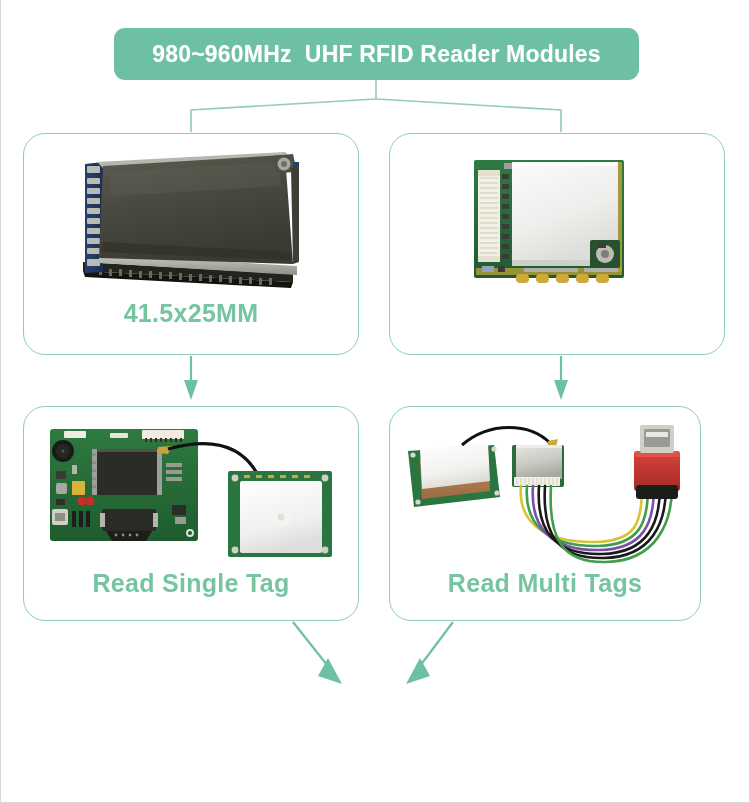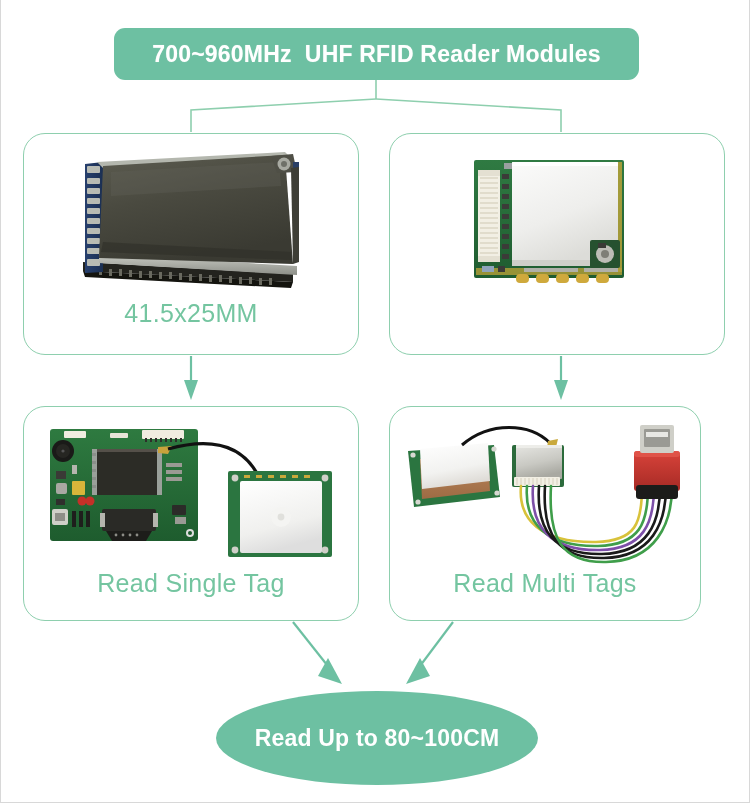--- a/index.html
+++ b/index.html
@@ -64,21 +64,21 @@
   .card-b { left: 388px; top: 133px; width: 336px; height: 222px; }
   .card-c { left: 22px;  top: 406px; width: 336px; height: 215px; padding-left: 32px; }
   .card-d { left: 388px; top: 406px; width: 312px; height: 215px; }
 
   .card-caption {
     position: absolute;
     left: 0; right: 0;
     text-align: center;
     color: #74c5a0;
     font-size: 25px;
-    font-weight: normal;
+    font-weight: bold;
     letter-spacing: 0.3px;
   }
   .cap-dim  { bottom: 26px; }
   .cap-mode { bottom: 22px; }
 
   .photo {
     position: absolute;
     left: 0; right: 0;
     top: 0;
   }
@@ -105,21 +105,21 @@
 
   
   .svg-photo { display: block; margin: 0 auto; }
 </style>
 </head>
 <body>
 
 <div id="stage">
 
   <div class="banner">
-    <span class="banner-text">700~960MHz  UHF RFID Reader Modules</span>
+    <span class="banner-text">980~960MHz  UHF RFID Reader Modules</span>
   </div>
 
   <svg class="connectors" viewBox="0 0 750 803" xmlns="http://www.w3.org/2000/svg">
 
     <path d="M375,80 L375,99" stroke="#8ecfae" stroke-width="1.6" fill="none"></path>
 
     <path d="M375,99 L190,110 L190,132" stroke="#8ecfae" stroke-width="1.6" fill="none"></path>
 
     <path d="M375,99 L560,110 L560,132" stroke="#8ecfae" stroke-width="1.6" fill="none"></path>
 
@@ -479,17 +479,14 @@
         <rect x="250" y="10" width="34" height="28" rx="2" fill="#cfcfc8"></rect>
         <rect x="254" y="14" width="26" height="18" rx="1" fill="#9a9a94"></rect>
         <rect x="256" y="17" width="22" height="5" fill="#e8e8e4"></rect>
 
         <rect x="246" y="70" width="42" height="14" rx="3" fill="#1c1c1a"></rect>
       </svg>
     </div>
     <div class="card-caption cap-mode">Read Multi Tags</div>
   </div>
 
-  <div class="ellipse">
-    <span class="ellipse-text">Read Up to 80~100CM</span>
-  </div>
 
 </div>
 
 </body></html>

